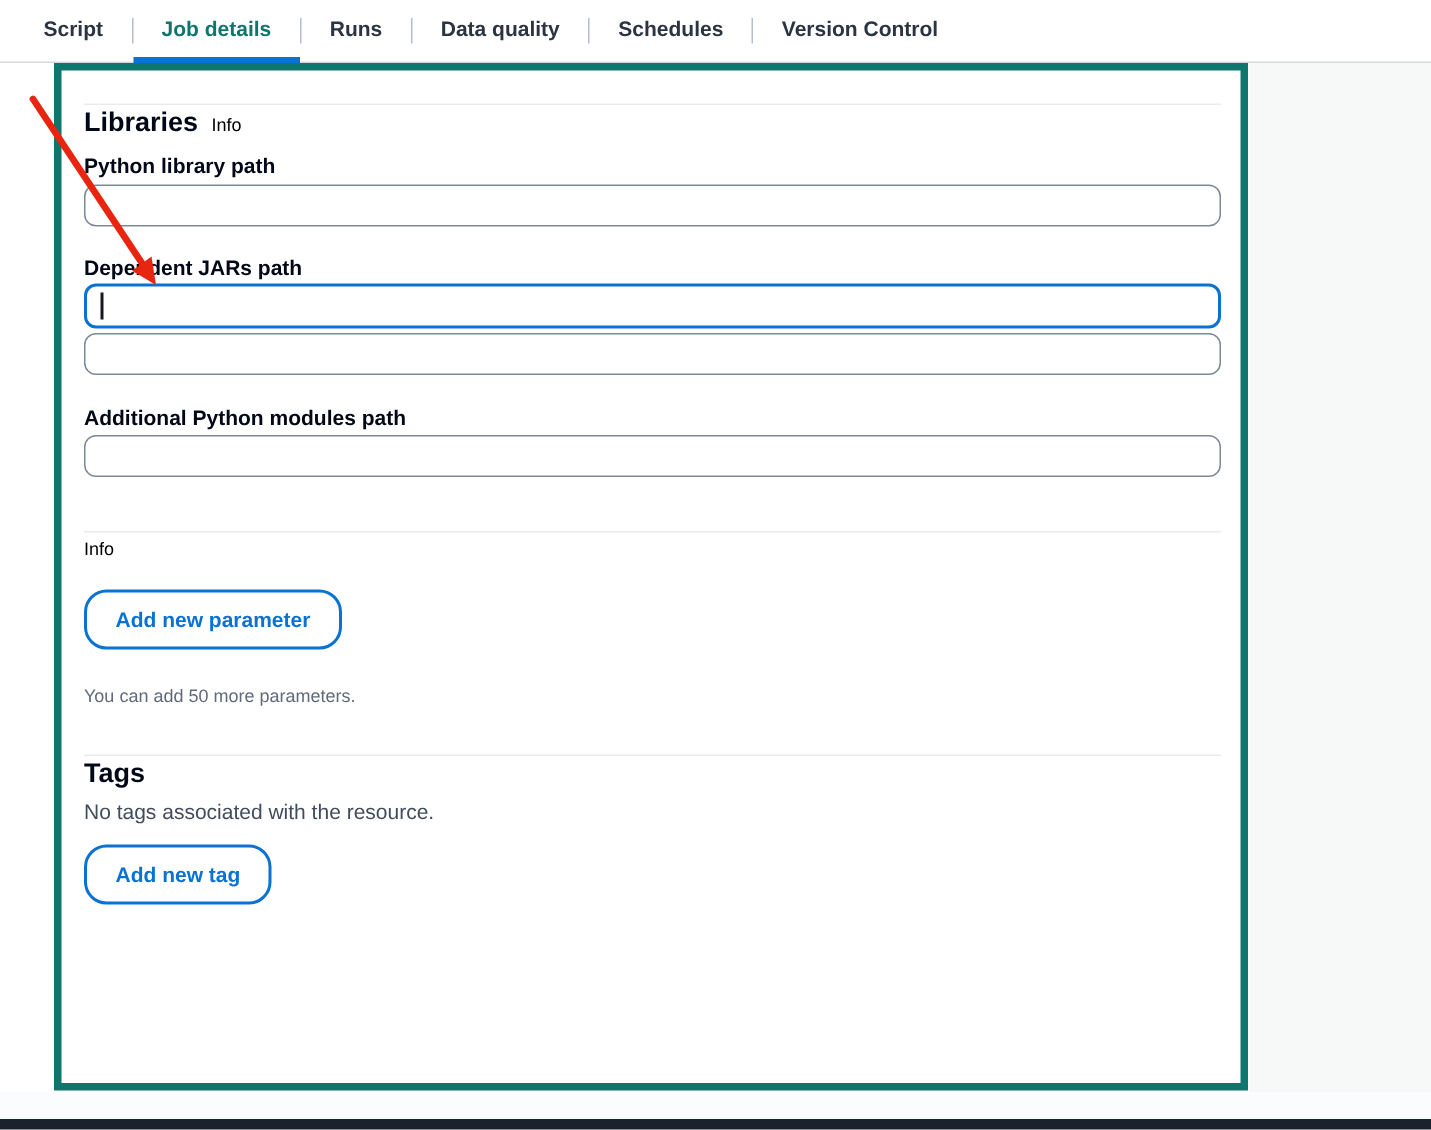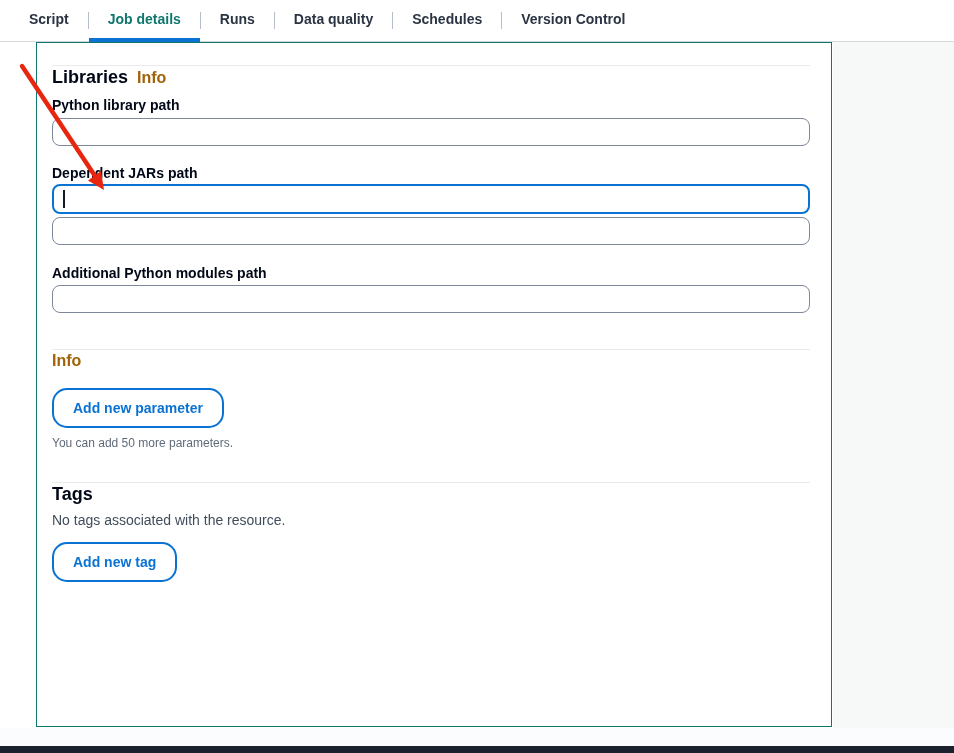--- a/index.html
+++ b/index.html
@@ -22,36 +22,36 @@
   }
   .tab.active{color:#0f766e;border-bottom-color:#0972d3;}
   .tab-sep{width:1px;height:17px;background:#b6bec9;flex:0 0 auto;}
   
   .right-gutter{
     position:absolute;left:833px;top:42px;width:121px;height:704px;
     background:#f7f8f8;
   }
   .panel{
     position:absolute;left:36px;top:42px;width:796px;height:685px;
-    box-sizing:border-box;background:#ffffff;border:1px solid #0f766e;
+    box-sizing:border-box;background:#ffffff;border:5px solid #0f766e;
     padding:0 20px 0 15px;overflow:hidden;
   }
   .divider{border:none;border-top:1px solid #e9ebed;margin:0;width:758px;}
   .div-top{margin-top:22px;}
   .div-mid1{margin-top:36px;}
   .div-mid2{margin-top:32px;}
   h2.section-title{
     margin:0;font-size:18px;line-height:22px;font-weight:700;color:#000716;
     display:flex;align-items:baseline;gap:9px;
   }
   .mt-libraries{margin-top:36px;}
   .mt-jobparams{margin-top:34px;}
   .mt-tags{margin-top:38px;}
   .info-link{
-    font-size:16px;font-weight:700;color:#a16207;text-decoration:none;cursor:pointer;
+    font-size:12px;font-weight:400;color:#000000;text-decoration:none;cursor:pointer;
   }
   .field-label{
     display:block;font-size:14px;line-height:18px;font-weight:700;color:#000716;
   }
   .lbl-1{margin-top:7px;}
   .lbl-n{margin-top:18px;}
   .lbl-4{margin-top:19px;}
   .input-wrap{position:relative;width:758px;}
   .iw-1{margin-top:4px;}
   .iw-2{margin-top:2px;}
@@ -72,21 +72,21 @@
   .pill-button{
     display:inline-flex;align-items:center;justify-content:center;
     height:40px;box-sizing:border-box;padding:0 19px;
     border:2px solid #0972d3;border-radius:15px;background:#ffffff;
     color:#0972d3;font-size:14px;font-weight:700;
     font-family:"Liberation Sans",sans-serif;cursor:pointer;
   }
   .btn-param{margin-top:16px;}
   .btn-tag{margin-top:12px;}
   .constraint-text{
-    margin:8px 0 0;font-size:12px;line-height:14px;color:#5f6b7a;
+    margin:24px 0 0;font-size:12px;line-height:14px;color:#5f6b7a;
   }
   
   .arrow-overlay{
     position:absolute;left:8px;top:58px;width:120px;height:150px;
     pointer-events:none;z-index:5;
   }
   
   .bottom-strip{
     position:absolute;left:0;top:728px;width:954px;height:18px;background:#fbfcfd;
   }

